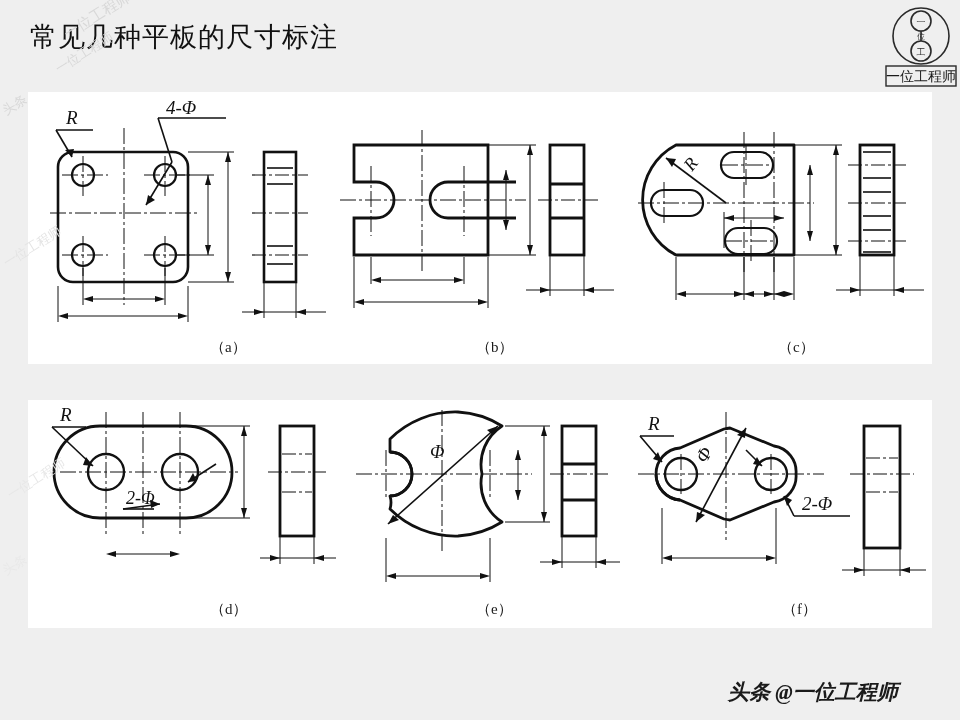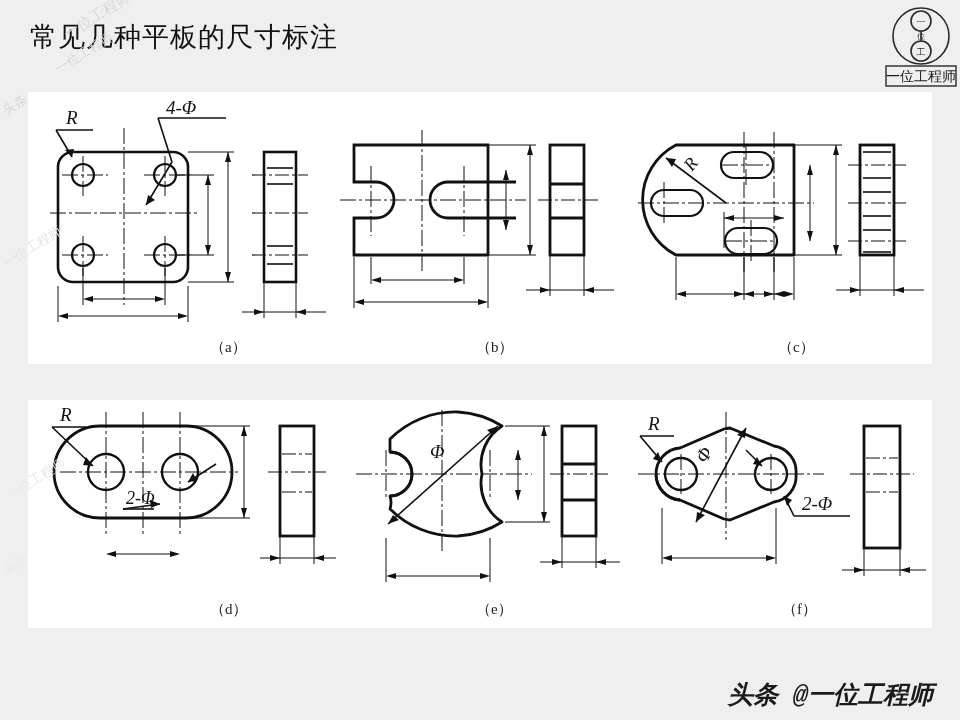--- a/index.html
+++ b/index.html
@@ -42,22 +42,22 @@
       font-family:"DejaVu Sans","Liberation Sans",sans-serif;}
   #wm-a{left:60px;top:6px;font-size:15px;transform:rotate(-32deg);}
   #wm-b{left:52px;top:44px;font-size:13px;transform:rotate(-32deg);}
   #wm-c{left:2px;top:96px;font-size:13px;transform:rotate(-32deg);}
   #wm-d{left:0px;top:238px;font-size:13px;transform:rotate(-32deg);color:#e4e4e4;}
   #wm-e{left:4px;top:470px;font-size:13px;transform:rotate(-32deg);color:#e7e7e7;}
   #wm-f{left:2px;top:556px;font-size:13px;transform:rotate(-32deg);color:#e9e9e9;}
 
   #bottom-watermark{
     position:absolute;left:728px;top:678px;
-    font-family:Liberation Mono, monospace;
-    font-size:25px;font-weight:bold;color:#1b1b1b;white-space:nowrap;
+    font-family:Liberation Serif, serif;
+    font-size:21px;font-weight:bold;color:#1b1b1b;white-space:nowrap;
     font-style:italic;
   }
 </style>
 </head>
 <body>
 
 <div id="slide">
 
   <div id="header">
     <div id="page-title">常见几种平板的尺寸标注</div>

